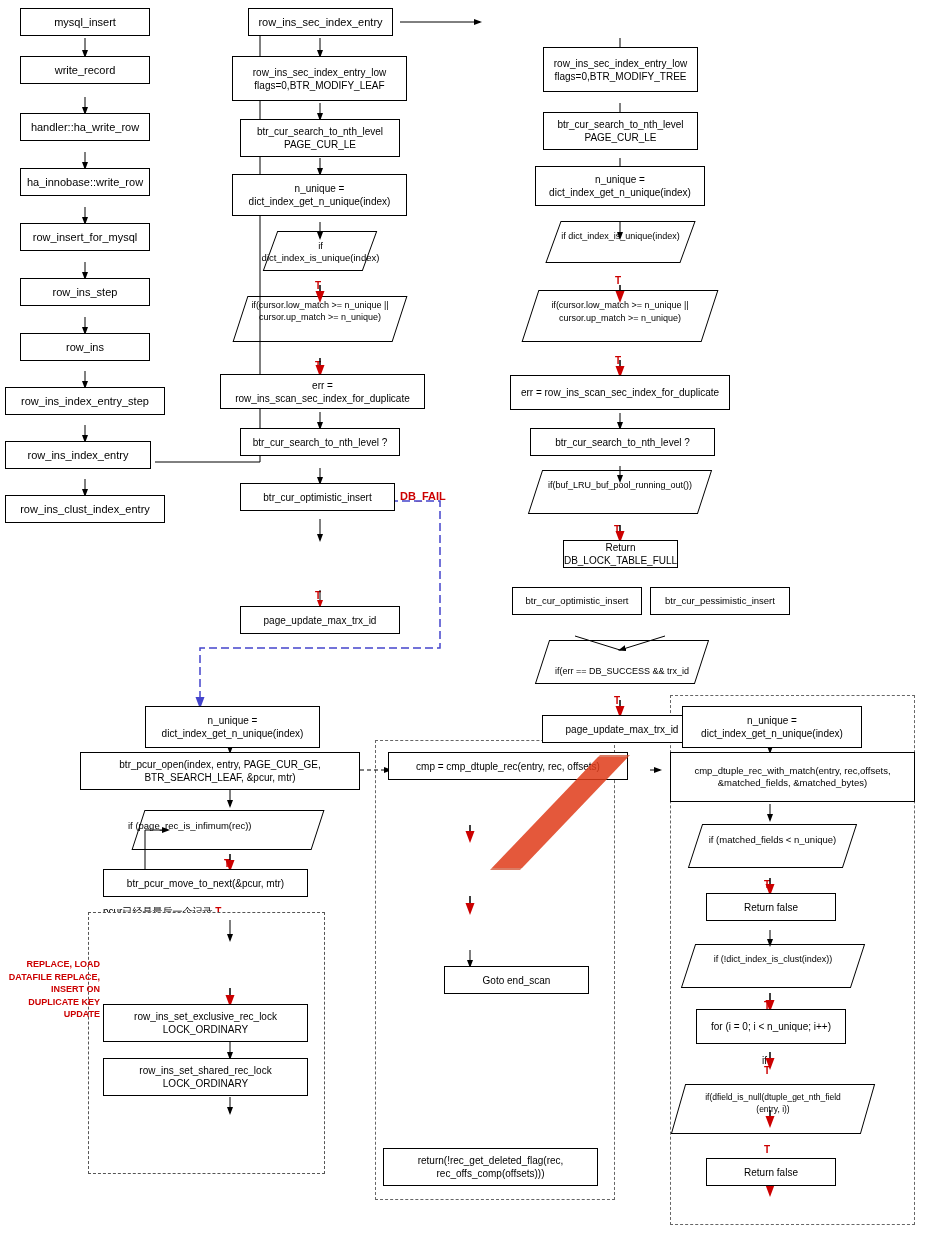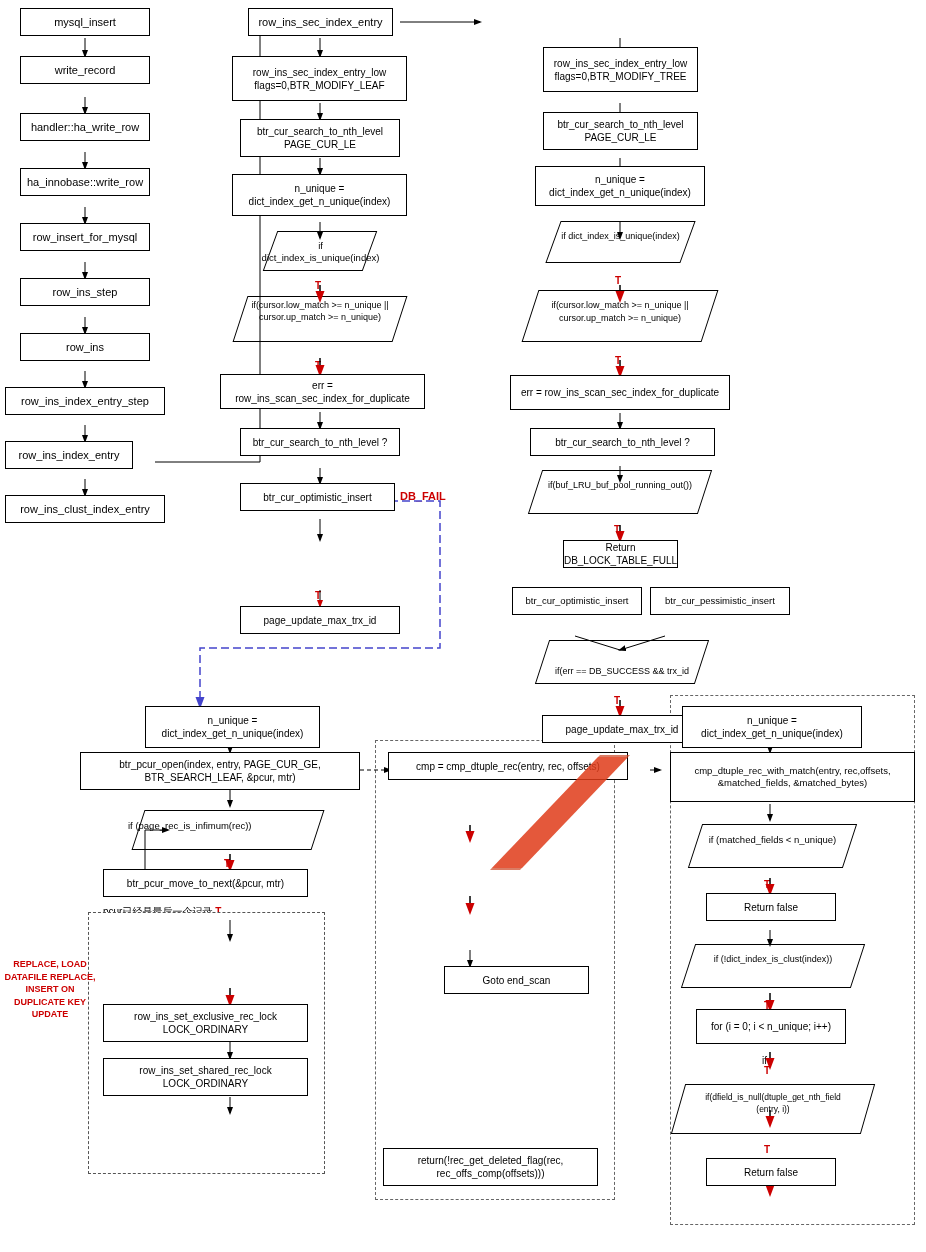--- a/index.html
+++ b/index.html
@@ -46,21 +46,21 @@
       height: 1252px;
       pointer-events: none;
       z-index: 1;
     }
     .box, .diamond { z-index: 2; }
     .note-text {
       position: absolute;
       font-size: 11px;
       color: #cc0000;
       font-weight: bold;
-      text-align: center;
+      text-align: right;
       line-height: 1.4;
     }
   </style>
 </head>
 <body>
 
 <div class="diagram">
 
 <svg class="arrows" xmlns="http://www.w3.org/2000/svg">
   <defs>
@@ -184,21 +184,21 @@
 </svg>
 
 <div class="box" style="left:20px;top:8px;width:130px;height:28px;">mysql_insert</div>
 <div class="box" style="left:20px;top:56px;width:130px;height:28px;">write_record</div>
 <div class="box" style="left:20px;top:113px;width:130px;height:28px;">handler::ha_write_row</div>
 <div class="box" style="left:20px;top:168px;width:130px;height:28px;">ha_innobase::write_row</div>
 <div class="box" style="left:20px;top:223px;width:130px;height:28px;">row_insert_for_mysql</div>
 <div class="box" style="left:20px;top:278px;width:130px;height:28px;">row_ins_step</div>
 <div class="box" style="left:20px;top:333px;width:130px;height:28px;">row_ins</div>
 <div class="box" style="left:5px;top:387px;width:160px;height:28px;">row_ins_index_entry_step</div>
-<div class="box" style="left:5px;top:441px;width:128px;height:28px;">row_ins_index_entry</div>
+<div class="box" style="left:5px;top:441px;width:146px;height:28px;">row_ins_index_entry</div>
 <div class="box" style="left:5px;top:495px;width:160px;height:28px;">row_ins_clust_index_entry</div>
 
 <div class="box" style="left:248px;top:8px;width:145px;height:28px;">row_ins_sec_index_entry</div>
 <div class="box" style="left:232px;top:56px;width:175px;height:45px;font-size:10px;">row_ins_sec_index_entry_low
 flags=0,BTR_MODIFY_LEAF</div>
 <div class="box" style="left:240px;top:119px;width:160px;height:38px;font-size:10px;">btr_cur_search_to_nth_level
 PAGE_CUR_LE</div>
 
 <div class="box" style="left:232px;top:174px;width:175px;height:42px;font-size:10px;">n_unique =
 dict_index_get_n_unique(index)</div>

